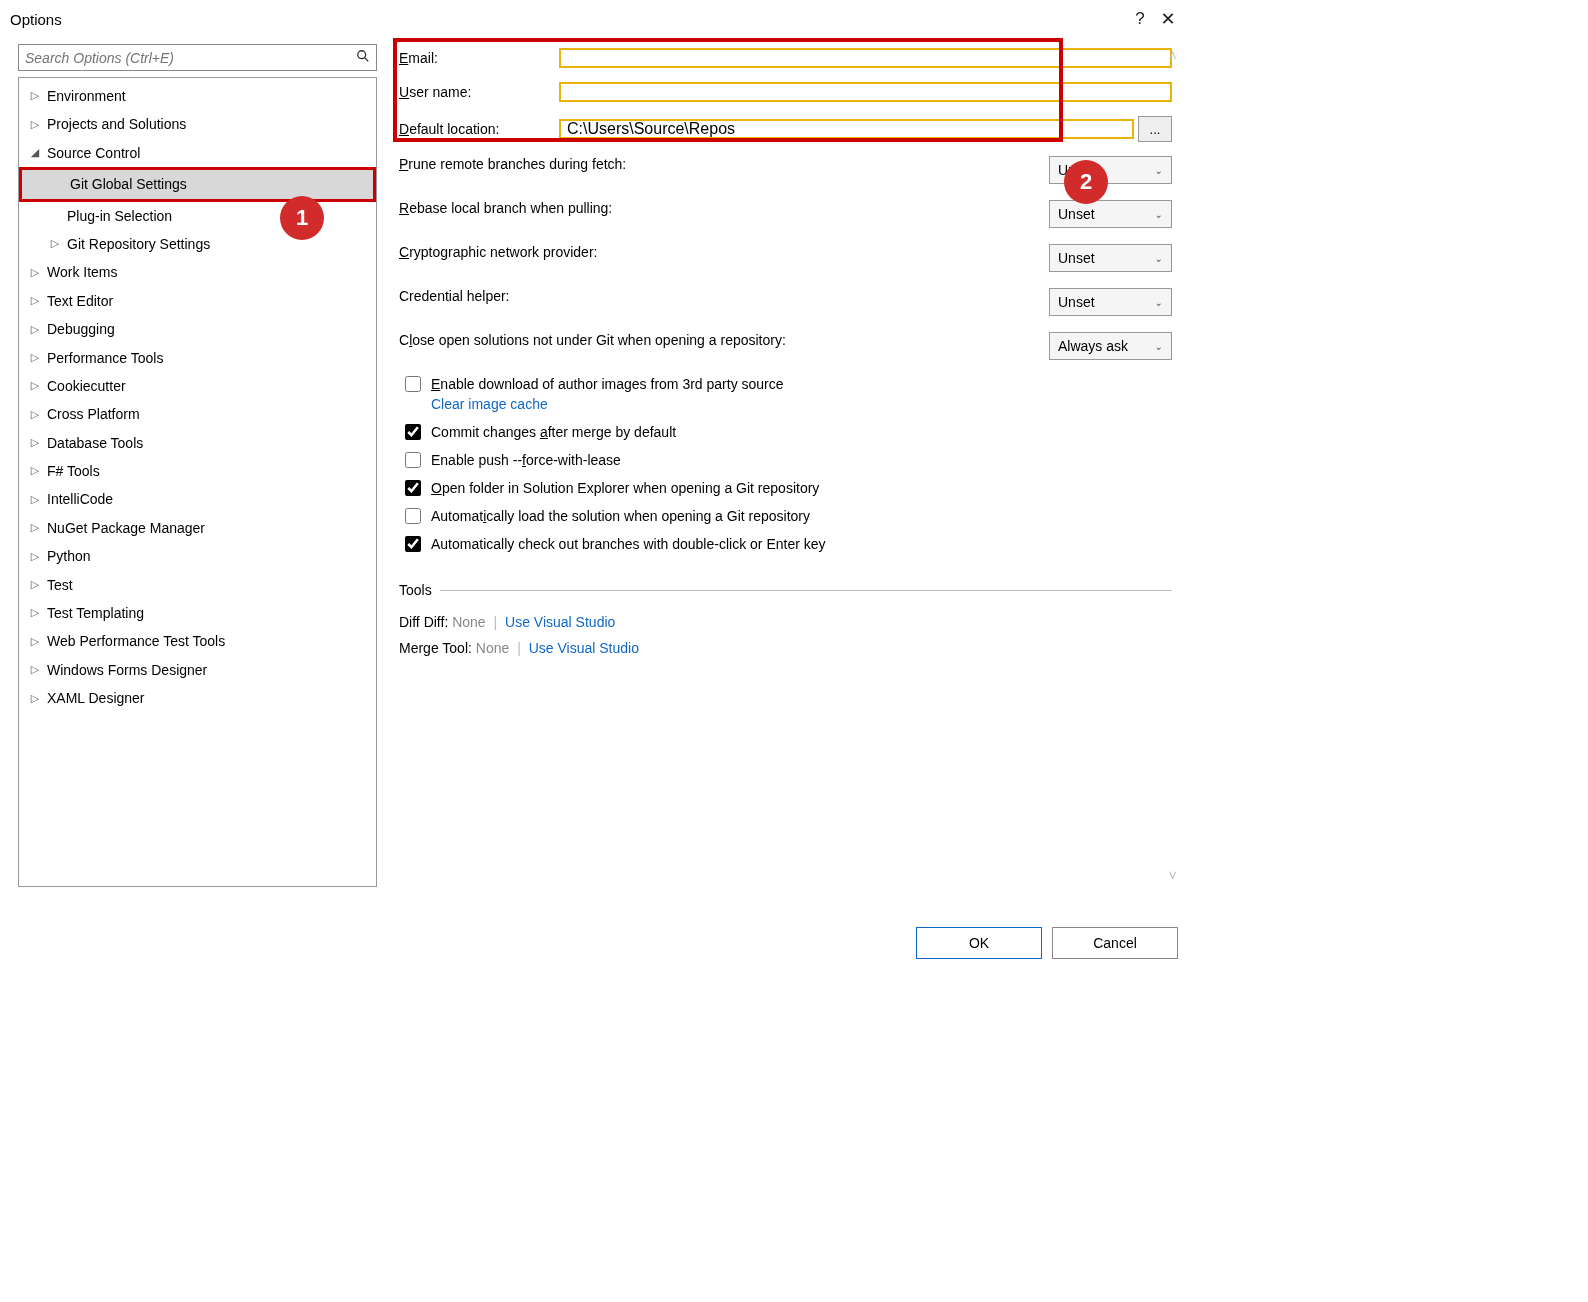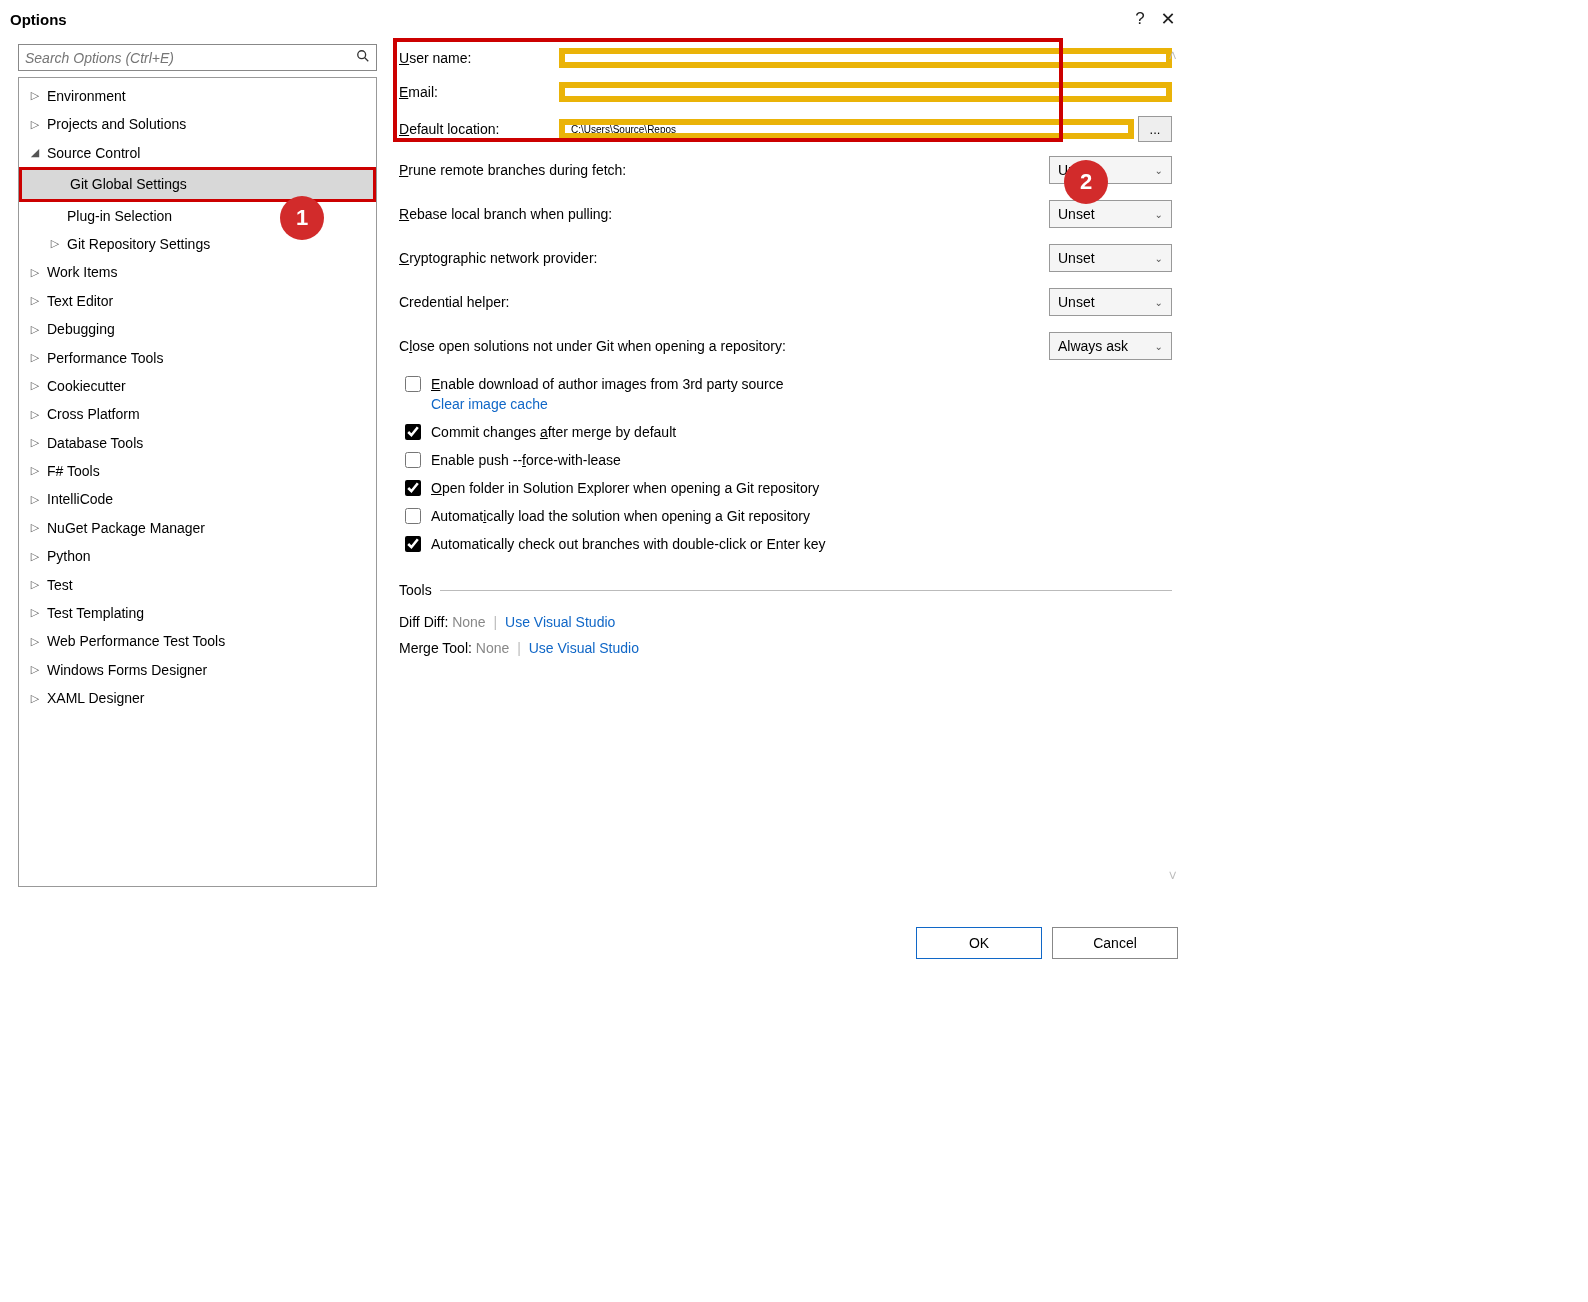--- a/index.html
+++ b/index.html
@@ -10,21 +10,21 @@
   color: #000;
   width: 1196px;
   padding-bottom: 20px;
 }
 .titlebar {
   display: flex;
   align-items: center;
   padding: 8px 14px 6px 10px;
   font-size: 15px;
 }
-.titlebar .title { flex: 1; font-weight: bold; }
+.titlebar .title { flex: 1; }
 .titlebar .help-icon,
 .titlebar .close-icon {
   width: 28px;
   text-align: center;
   font-size: 17px;
   cursor: pointer;
   color: #222;
   font-family: Arial, sans-serif;
 }
 .titlebar .close-icon { font-size: 18px; }
@@ -106,37 +106,36 @@
   align-items: center;
   margin-bottom: 14px;
 }
 .form-row .flabel {
   width: 160px;
   font-size: 14px;
 }
 .form-row .flabel .u { text-decoration: underline; }
 .form-row input[type=text] {
   flex: 1;
-  border: 6px solid #eab308;
+  border: 2px solid #eab308;
   padding: 4px 6px;
-  font-size: 10px;
+  font-size: 16px;
   height: 20px;
 }
 .browse-btn {
   width: 34px;
   height: 26px;
   margin-left: 4px;
   border: 1px solid #999;
   background: #eee;
   cursor: pointer;
   font-size: 13px;
 }
 .dropdown-row {
   display: flex;
-  align-items: center;
   margin-bottom: 16px;
 }
 .dropdown-row .dlabel {
   flex: 1;
   font-size: 14px;
 }
 .dropdown-row .dlabel .u { text-decoration: underline; }
 .dropdown {
   width: 123px;
   height: 28px;
@@ -338,25 +337,25 @@
         </div>
       </div>
     <div class="callout-badge" style="left:262px; top:152px;">1</div>
   </div>
 
   <div class="right-pane">
     <div class="top-highlight" style="left:-6px; top:-6px; width:670px; height:104px;"></div>
     <div class="callout-badge" style="left:665px; top:116px;">2</div>
 
     <div class="form-row">
+      <div class="flabel"><span></span><span class="u">E</span><span>mail:</span></div>
+      <input type="text" value="" style="">
+    </div>
+    <div class="form-row">
       <div class="flabel"><span></span><span class="u">U</span><span>ser name:</span></div>
-      <input type="text" value="" style="">
-    </div>
-    <div class="form-row">
-      <div class="flabel"><span></span><span class="u">E</span><span>mail:</span></div>
       <input type="text" value="" style="">
     </div>
     <div class="form-row">
       <div class="flabel"><span></span><span class="u">D</span><span>efault location:</span></div>
       <input type="text" value="C:\Users\Source\Repos" style="">
       <button class="browse-btn">...</button>
     </div>
 
     <div id="dropdowns">
         <div class="dropdown-row">

